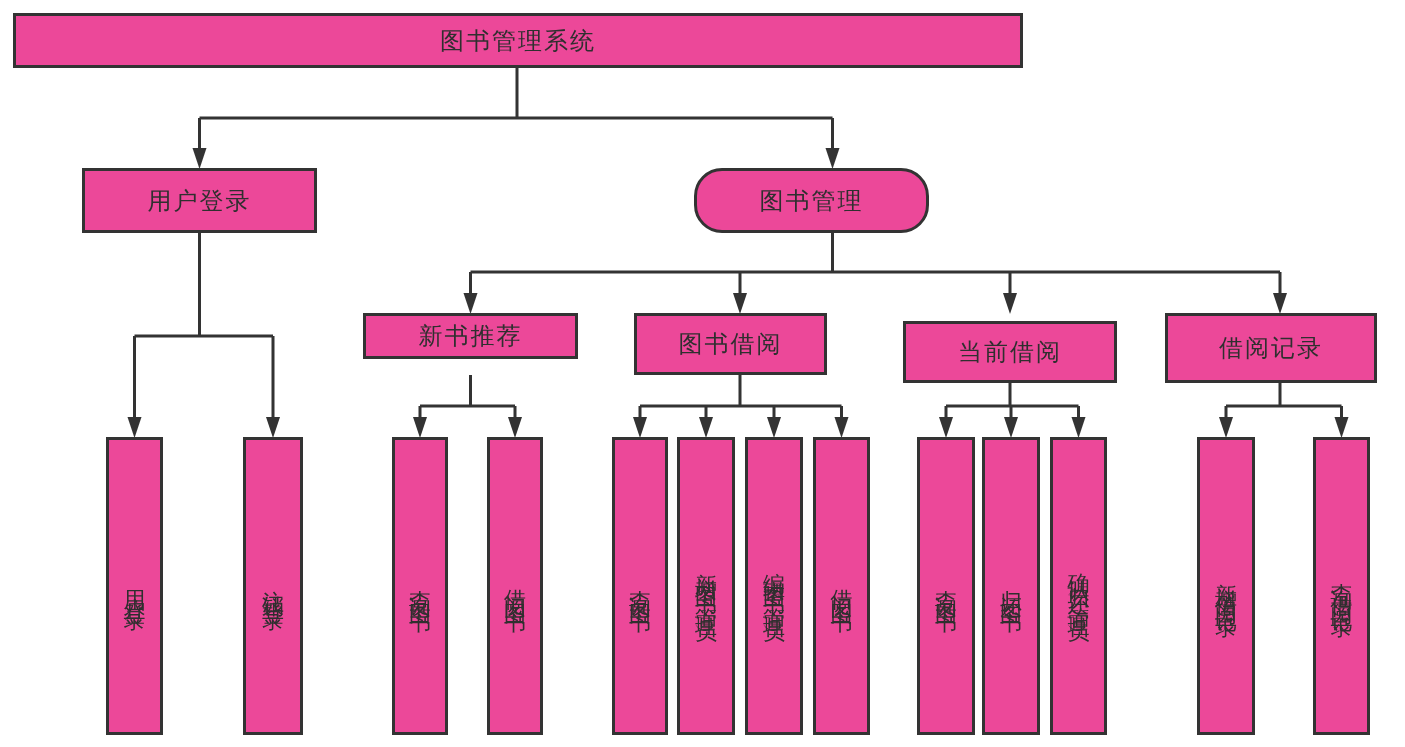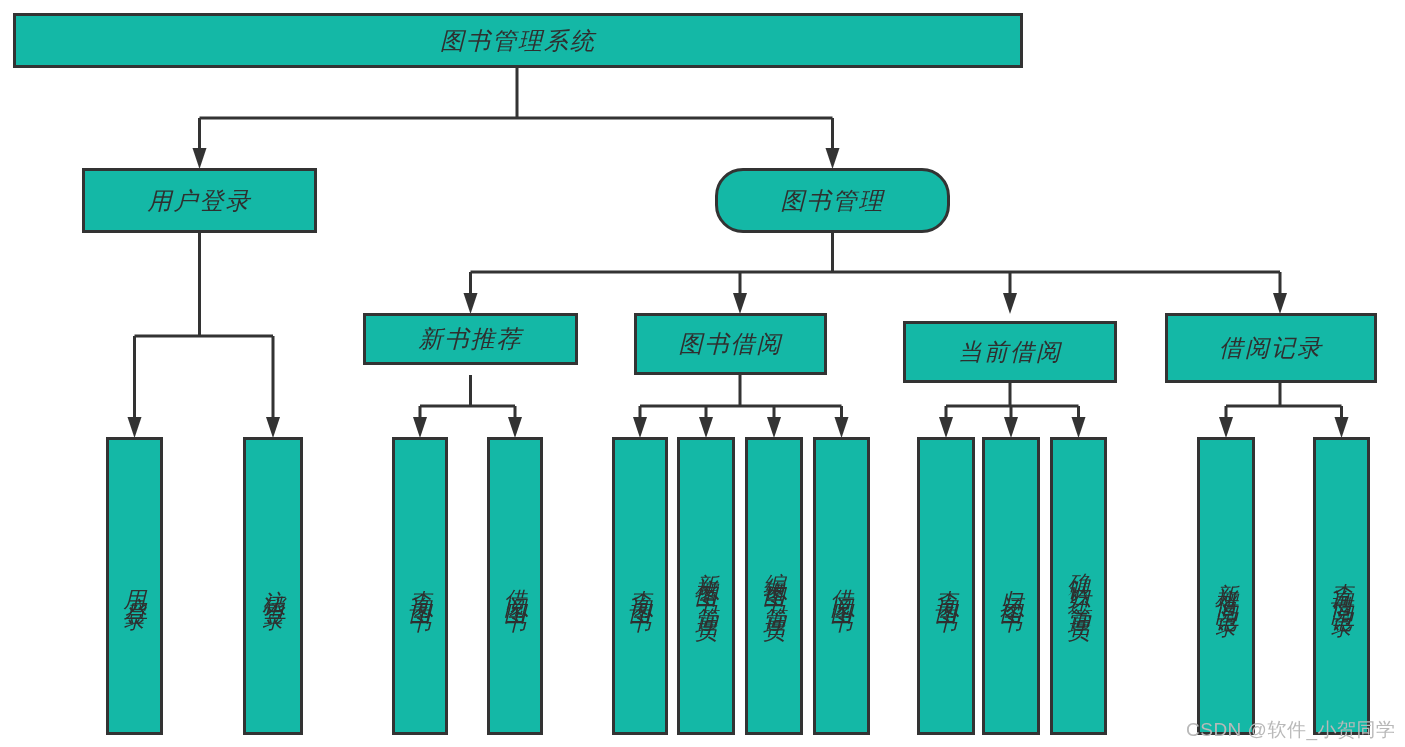--- a/index.html
+++ b/index.html
@@ -14,41 +14,40 @@
   }
   .wires {
     position: absolute;
     left: 0; top: 0;
     width: 1405px; height: 747px;
   }
   .box {
     position: absolute;
     box-sizing: border-box;
     border: 3px solid #333333;
-    background: #14b8a6;
+    background: #ec4899;
     display: flex;
     align-items: center;
     justify-content: center;
     text-align: center;
-    font-style: italic;
   }
   .hlabel { font-size: 24px; letter-spacing: 2px; white-space: nowrap; }
   .leaf { top: 437px; height: 298px; }
   .vlabel {
     writing-mode: vertical-lr;
     text-orientation: mixed;
     font-size: 22px;
     letter-spacing: 7px;
     line-height: 1;
   }
   
   .b-root  { left: 13px;   top: 13px;  width: 1010px; height: 55px; }
   .b-login { left: 82px;   top: 168px; width: 235px;  height: 65px; }
-  .b-mgmt  { left: 715px;  top: 168px; width: 235px;  height: 65px; border-radius: 28px; }
-  .b-nb    { left: 363px;  top: 313px; width: 215px;  height: 52px; }
+  .b-mgmt  { left: 694px;  top: 168px; width: 235px;  height: 65px; border-radius: 28px; }
+  .b-nb    { left: 363px;  top: 313px; width: 215px;  height: 46px; }
   .b-bb    { left: 634px;  top: 313px; width: 193px;  height: 62px; }
   .b-cb    { left: 903px;  top: 313px; width: 214px;  height: 62px; margin-top: 8px; }
   .b-br    { left: 1165px; top: 313px; width: 212px;  height: 70px; }
   .b-a1 { left: 106px;  width: 57px; }
   .b-a2 { left: 243px;  width: 60px; }
   .b-b1 { left: 392px;  width: 56px; }
   .b-b2 { left: 487px;  width: 56px; }
   .b-c1 { left: 612px;  width: 56px; }
   .b-c2 { left: 677px;  width: 58px; }
   .b-c3 { left: 745px;  width: 58px; }
@@ -177,15 +176,14 @@
     <span class="vlabel">确认归还（管理员）</span>
   </div>
 
   <div class="box leaf b-e1">
     <span class="vlabel">新增借阅记录</span>
   </div>
   <div class="box leaf b-e2">
     <span class="vlabel">查询借阅记录</span>
   </div>
 
-  <div class="watermark">CSDN @软件_小贺同学</div>
 
 </div>
 
 </body></html>

